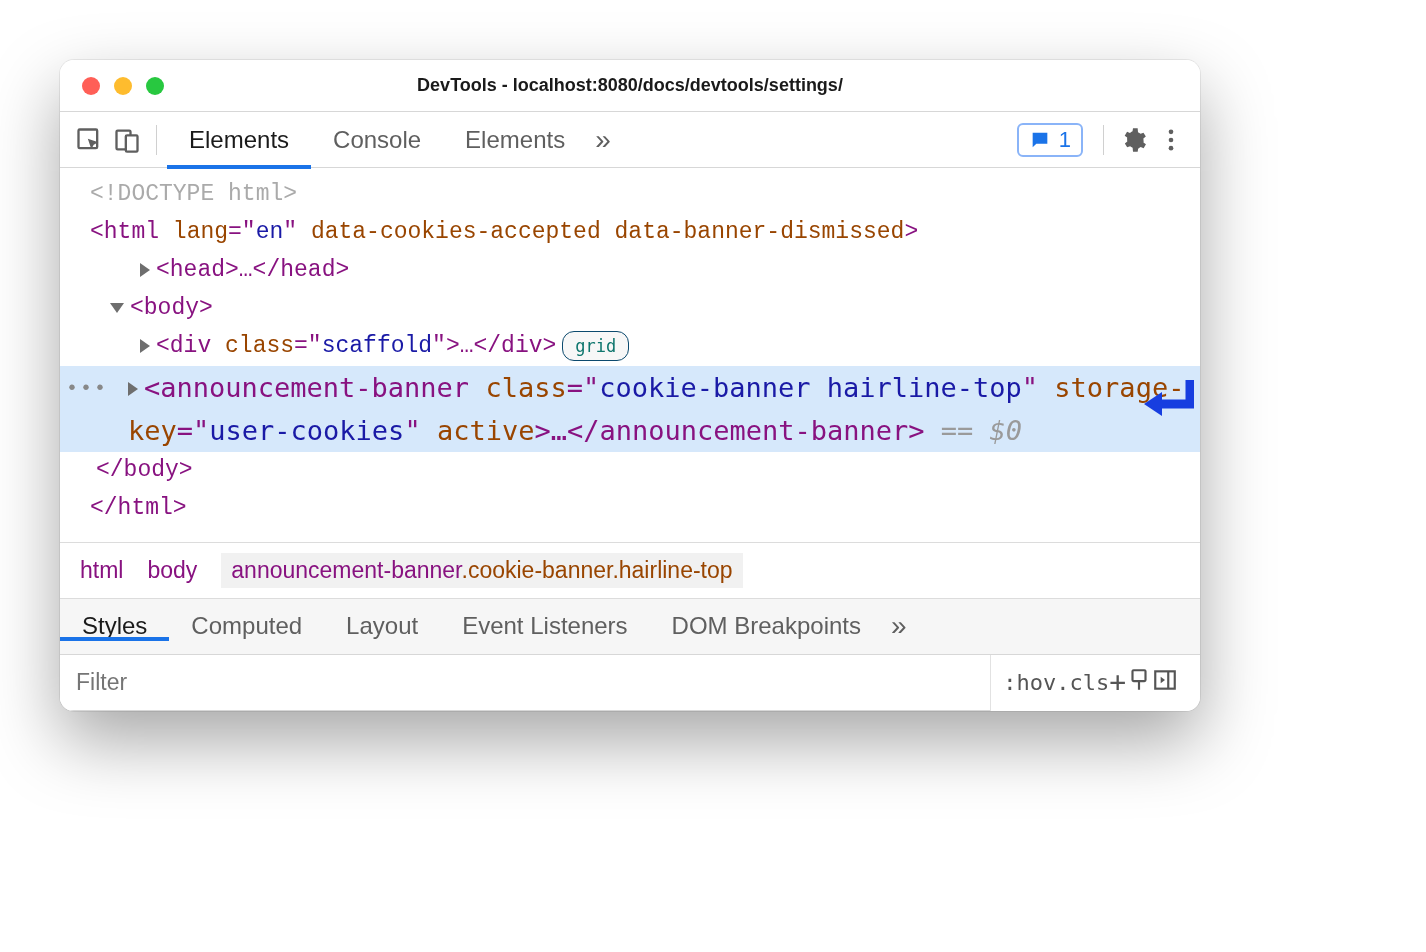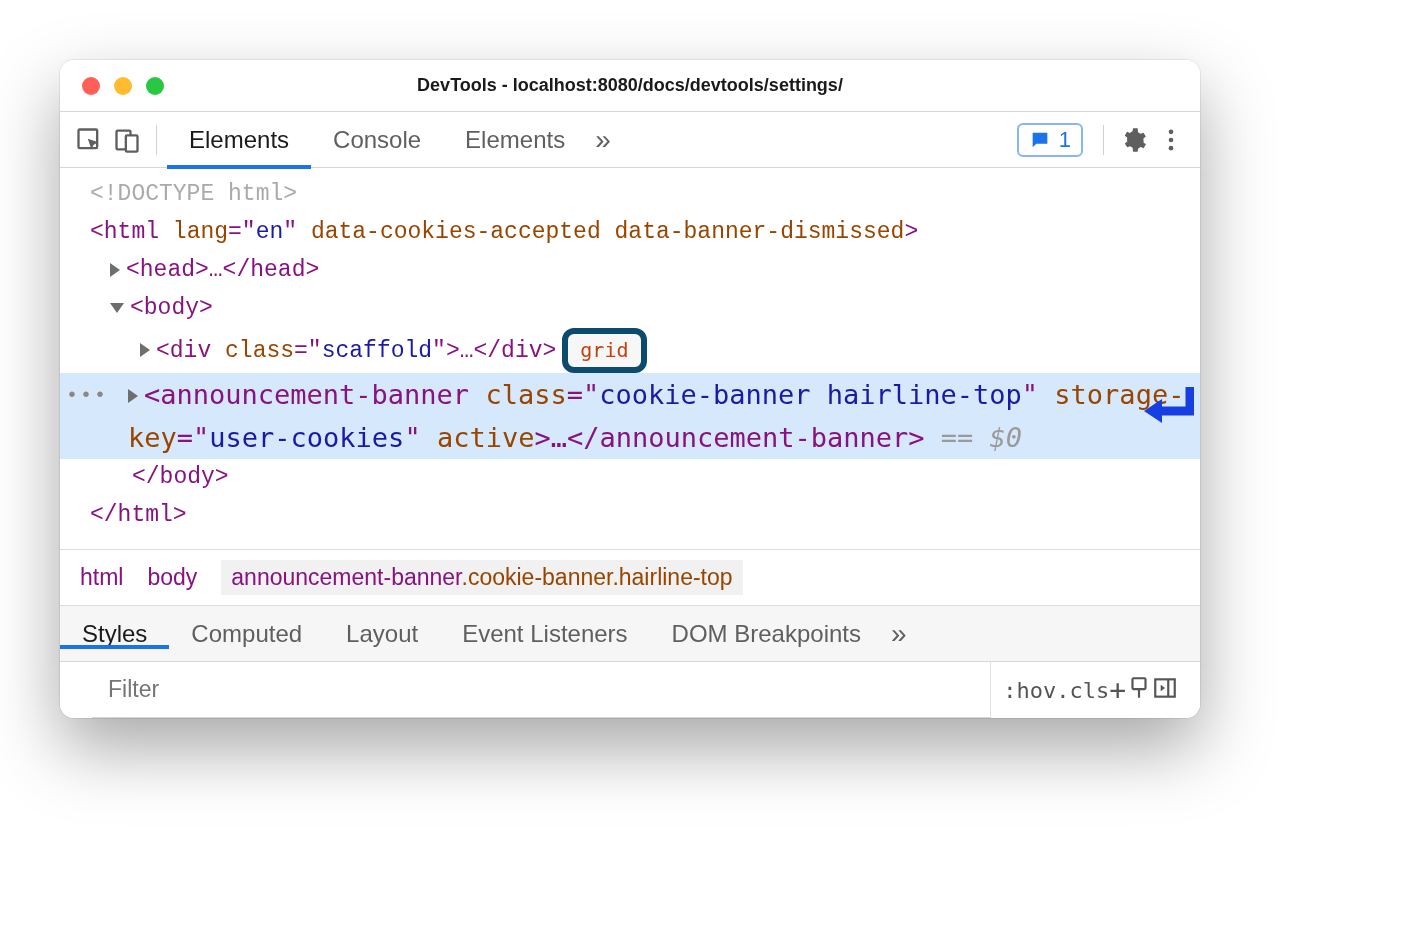--- a/index.html
+++ b/index.html
@@ -101,26 +101,26 @@
   }
   .sel-row .gutter {
     position: absolute; left: 6px; top: 6px; color: #888; letter-spacing: 2px; font-size: 20px;
   }
   .sel-row .arrow {
     position: absolute; right: 6px; top: 10px;
   }
   .sel-content { padding-left: 60px; font-family: Menlo, Consolas, monospace; font-size: 27px; line-height: 1.6; white-space: pre-wrap; word-break: break-all;}
   .grid-badge {
     display: inline-block;
-    border: 6px solid #0c4a6e;
+    border: 1px solid #0c4a6e;
     background: #f7f7f7;
     border-radius: 12px;
     padding: 0 12px;
-    font-size: 20px;
-    color: #c2410c;
+    font-size: 17px;
+    color: #0f766e;
     font-family: Menlo, Consolas, monospace;
     vertical-align: middle;
     margin-left: 6px;
   }
   .eqvar { color:#9a9a9a; font-style: italic;}
   .breadcrumb {
     display: flex; align-items: center; gap: 24px;
     padding: 10px 20px; font-size: 23px;
     border-top: 1px solid #dcdcdc;
     border-bottom: 1px solid #dcdcdc;
@@ -141,21 +141,20 @@
     padding-right: 10px;
     background: #fff;
   }
   .filter-input {
     flex: 1; border: 1px solid #d7d7d7; border-left: none; border-right: none;
     border-top: none;
     height: 56px;
     padding: 0 16px; font-size: 23px; color: #888;
     background: #fff;
     outline: none;
-    margin-left: 32px;
   }
   .filter-actions {
     display: flex; align-items: center; gap: 0;
     padding: 0 12px;
     border-left: 1px solid #e2e2e2;
     height: 100%;
     color: #555;
     font-family: Menlo, Consolas, monospace;
     font-size: 22px;
   }
@@ -219,38 +218,38 @@
           <circle cx="12" cy="19" r="2"></circle>
         </svg>
     </div>
   </div>
 
   <div class="elements-pane">
     <div class="line c-gray">&lt;!DOCTYPE html&gt;</div>
 
     <div class="line"><span class="c-tag">&lt;</span><span class="c-tag">html</span><span class="c-attr"> lang</span><span class="c-tag">="</span><span class="c-val">en</span><span class="c-tag">"</span><span class="c-attr"> data-cookies-accepted data-banner-dismissed</span><span class="c-tag">&gt;</span></div>
 
-    <div class="line" style="padding-left:50px"><span class="tri right"></span><span class="c-tag">&lt;head&gt;…&lt;/head&gt;</span></div>
+    <div class="line" style="padding-left:80px"><span class="tri right"></span><span class="c-tag">&lt;head&gt;…&lt;/head&gt;</span></div>
 
     <div class="line" style="padding-left:50px"><span class="tri down"></span><span class="c-tag">&lt;body&gt;</span></div>
 
     <div class="line" style="padding-left:80px"><span class="tri right"></span><span class="c-tag">&lt;</span><span class="c-tag">div</span><span class="c-attr"> class</span><span class="c-tag">="</span><span class="c-val">scaffold</span><span class="c-tag">"</span><span class="c-tag">&gt;…&lt;/div&gt;</span><span class="grid-badge">grid</span></div>
 
     <div class="sel-row">
       <span class="gutter">•••</span>
       <div class="sel-content"><span class="tri right"></span><span class="c-tag">&lt;</span><span class="c-tag">announcement-banner</span><span class="c-attr"> class</span><span class="c-tag">="</span><span class="c-val">cookie-banner hairline-top</span><span class="c-tag">"</span><span class="c-attr"> storage-key</span><span class="c-tag">="</span><span class="c-val">user-cookies</span><span class="c-tag">"</span><span class="c-attr"> active</span><span class="c-tag">&gt;…&lt;/announcement-banner&gt;</span><span class="eqvar"> == $0</span></div>
       <span class="arrow">
         <svg width="54" height="48" viewBox="0 0 54 48">
             <path d="M50 4 V28 H18" stroke="#173ee0" stroke-width="9" fill="none"></path>
             <path d="M22 16 L4 28 L22 40 Z" fill="#173ee0"></path>
           </svg>
       </span>
     </div>
 
-    <div class="line" style="padding-left:72px"><span class="c-tag">&lt;/body&gt;</span></div>
+    <div class="line" style="padding-left:36px"><span class="c-tag">&lt;/body&gt;</span></div>
     <div class="line"><span class="c-tag">&lt;/html&gt;</span></div>
   </div>
 
   <div class="breadcrumb">
     <span class="bc">html</span>
     <span class="bc">body</span>
     <span class="bc sel"><span>announcement-banner</span><span class="cls">.cookie-banner.hairline-top</span></span>
   </div>
 
   <div class="subtabs">

